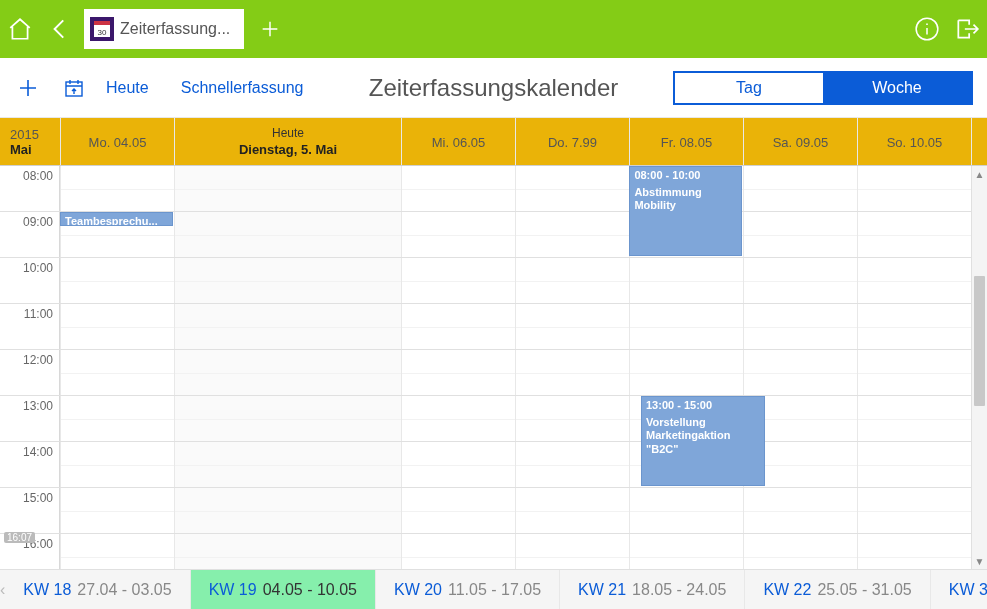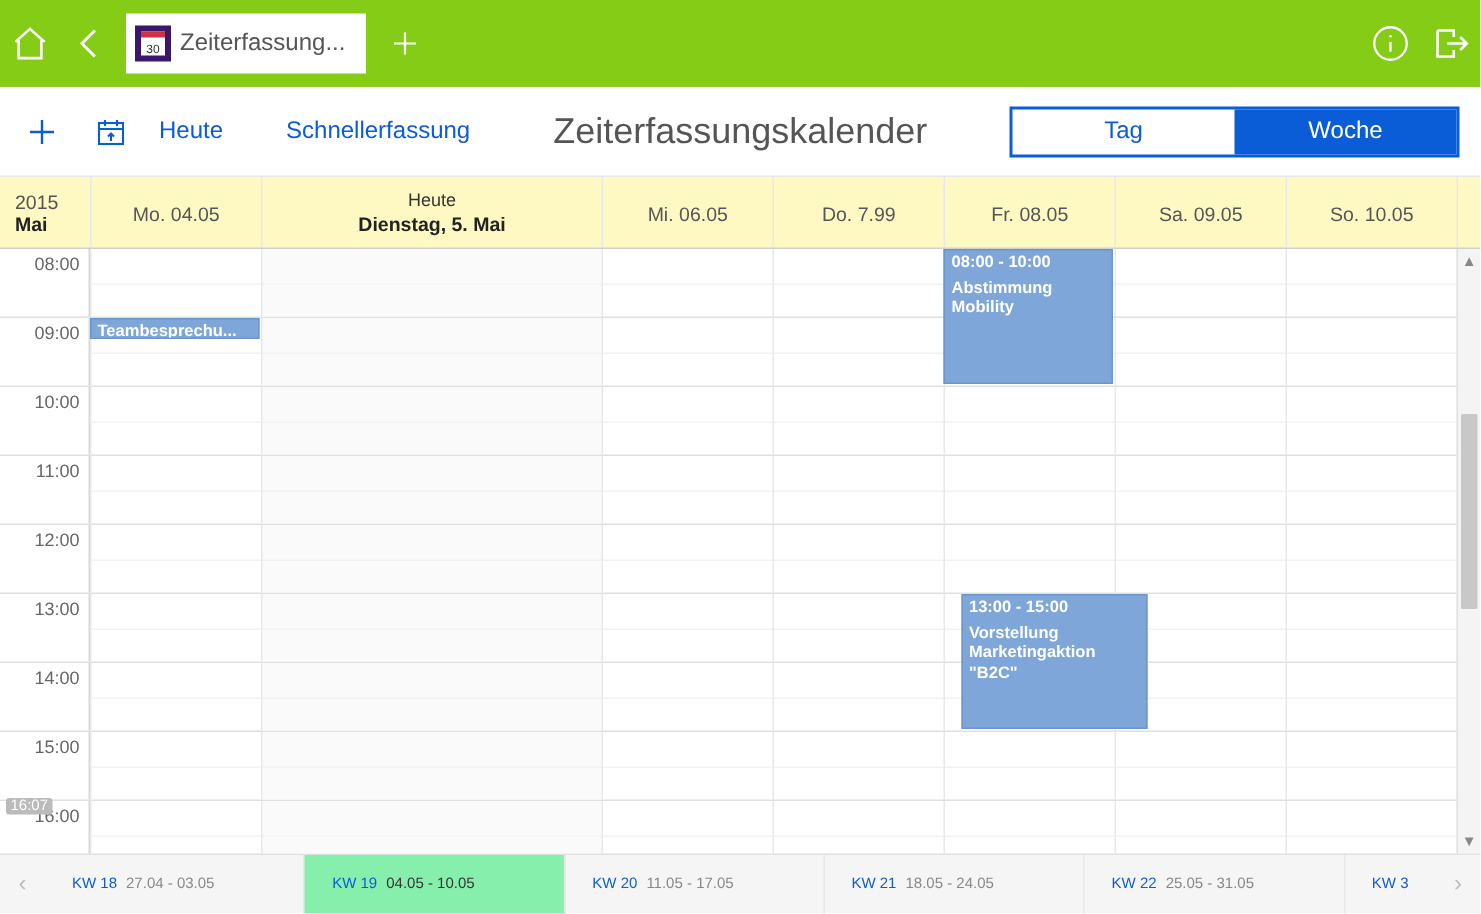--- a/index.html
+++ b/index.html
@@ -14,21 +14,21 @@
   .topbar .spacer { flex: 1; }
   
   .toolbar { height: 60px; display: flex; align-items: center; padding: 0 14px; gap: 18px; border-bottom: 1px solid #e8e8e8; background:#fff; position:relative;}
   .toolbar .tb-icon { width: 28px; height: 28px; display: flex; align-items: center; justify-content: center; color: #0b5cd7; cursor: pointer; }
   .toolbar .tb-link { color: #0b5cd7; font-size: 16px; cursor: pointer; }
   .toolbar .title { font-size: 24px; font-weight: 300; color: #555; position:absolute; left:50%; transform:translateX(-50%);}
   .toolbar .toggle { margin-left:auto; display: flex; border: 2px solid #0b5cd7; height: 34px; }
   .toolbar .toggle div { width: 148px; display: flex; align-items: center; justify-content: center; color: #0b5cd7; font-size: 16px; cursor: pointer; }
   .toolbar .toggle div.active { background: #0b5cd7; color: #fff; }
   
-  .dayhead { height: 48px; display: flex; border-bottom: 1px solid #d0d0d0; font-size: 13px; color:#555; background:#fef9c3;}
+  .dayhead { height: 48px; display: flex; border-bottom: 1px solid #d0d0d0; font-size: 13px; color:#555; background:#eab308;}
   .dayhead .timecol { width: 60px; display:flex; flex-direction:column; justify-content:center; padding-left:10px;}
   .dayhead .timecol .yr { font-size:13px; color:#555;}
   .dayhead .timecol .mo { font-weight:bold; color:#222;}
   .dayhead .daycol { flex:1; border-left:1px solid #e8e8e8; display:flex; flex-direction:column; justify-content:center; align-items:center; gap:2px;}
   .dayhead .daycol.today { }
   .dayhead .daycol .top { font-size:12px; color:#555;}
   .dayhead .daycol .bot { font-size:13px; color:#555;}
   .dayhead .daycol.today .top { color:#333;}
   .dayhead .daycol.today .bot { font-weight:bold; color:#222;}
   .dayhead .scrollspace { width:16px; border-left:1px solid #e8e8e8;}
@@ -47,21 +47,21 @@
   .nowmark { position:absolute; left:4px; background:#bbb; color:#fff; font-size:10px; padding:0 3px; border-radius:2px;}
   
   .vscroll { width:16px; background:#f4f4f4; position:relative; border-left:1px solid #e0e0e0;}
   .vscroll .arrow { position:absolute; left:0; right:0; height:16px; display:flex; align-items:center; justify-content:center; color:#888; font-size:10px; cursor:pointer;}
   .vscroll .arrow.up { top:0;}
   .vscroll .arrow.dn { bottom:0;}
   .vscroll .thumb { position:absolute; left:2px; right:2px; top:110px; height:130px; background:#c8c8c8; border-radius:1px;}
   
   .weeks { height:40px; background:#f5f5f5; display:flex; align-items:center; border-top:1px solid #e0e0e0;}
   .weeks .arr { width:30px; text-align:center; color:#bbb; font-size:16px; cursor:pointer;}
-  .weeks .wk { flex:1 0 auto; padding:0 18px; height:40px; display:flex; align-items:center; gap:6px; font-size:10px; border-right:1px solid #e8e8e8; cursor:pointer; white-space:nowrap;}
+  .weeks .wk { flex:1 0 auto; padding:0 18px; height:40px; display:flex; align-items:center; gap:6px; font-size:16px; border-right:1px solid #e8e8e8; cursor:pointer; white-space:nowrap;}
   .weeks .wk .k { color:#0b5cd7;}
   .weeks .wk .d { color:#888;}
   .weeks .wk.active { background:#86efac; }
   .weeks .wk.active .d { color:#333;}
   svg { display:block; }
 </style>
 </head>
 <body>
 
 <div class="topbar">
@@ -107,21 +107,21 @@
         <path d="M12 4 V20 M4 12 H20"></path>
       </svg>
   </div>
   <div class="tb-icon">
     <svg width="24" height="24" viewBox="0 0 24 24" stroke="#0b5cd7" stroke-width="1.4" fill="none">
         <rect x="4" y="6" width="16" height="14"></rect>
         <path d="M4 10 H20 M8 4 V8 M16 4 V8 M12 13 V18 M10 15 L12 13 L14 15"></path>
       </svg>
   </div>
   <div class="tb-link">Heute</div>
-  <div class="tb-link" style="margin-left:24px;">Schnellerfassung</div>
+  <div class="tb-link" style="margin-left:14px;">Schnellerfassung</div>
   <div class="title">Zeiterfassungskalender</div>
   <div class="toggle">
     <div>Tag</div>
     <div class="active">Woche</div>
   </div>
 </div>
 
 <div class="dayhead">
   <div class="timecol">
     <span class="yr">2015</span>

